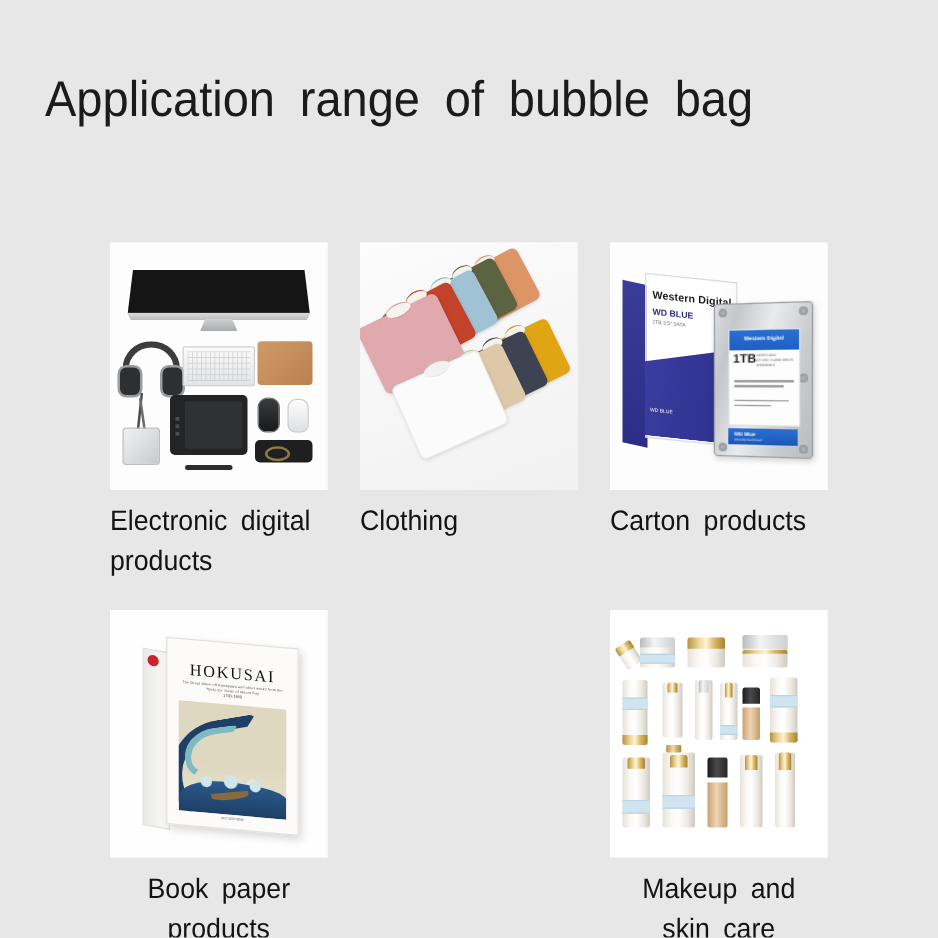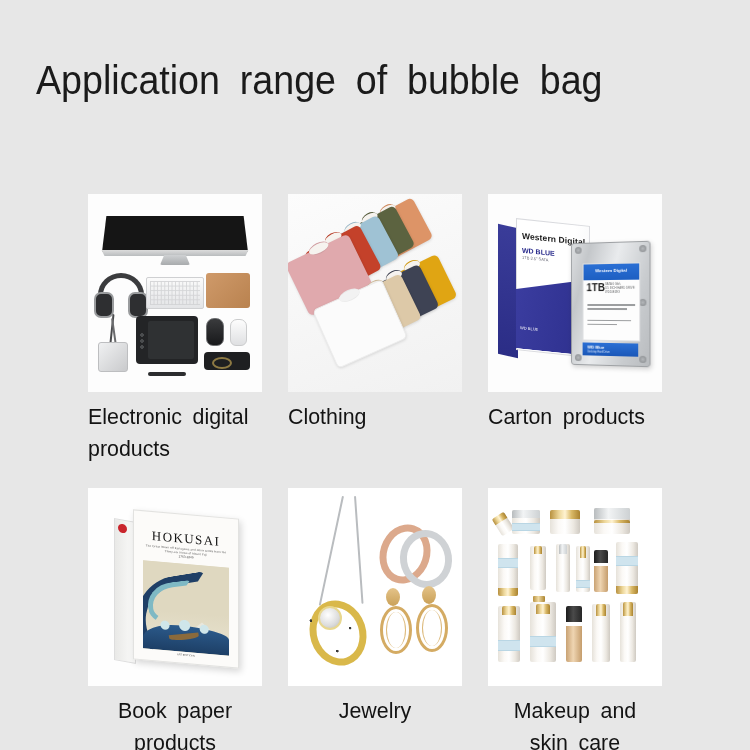--- a/index.html
+++ b/index.html
@@ -581,43 +581,20 @@
               <div class="wave-foam"></div>
               <div class="boat"></div>
             </div>
             <div class="book-pub">ART EDITIONS</div>
           </div>
         </div>
       </div>
       <div class="caption center">Book paper products</div>
     </div>
 
-    <div class="cell c1">
-      <div class="card">
-        <div class="scene">
-          <div class="jw-bg"></div>
-          <div class="chain-l"></div>
-          <div class="chain-r"></div>
-          <div class="pendant"></div>
-          <div class="pendant-dots"></div>
-          <div class="pendant-gem"></div>
-          <div class="ring-rose"></div>
-          <div class="ring-silver"></div>
-          <div class="ear" style="left:92px; top:118px;">
-            <div class="ear-lines"></div>
-          </div>
-          <div class="ear-top" style="left:98px; top:100px;"></div>
-          <div class="ear" style="left:128px; top:116px;">
-            <div class="ear-lines"></div>
-          </div>
-          <div class="ear-top" style="left:134px; top:98px;"></div>
-        </div>
-      </div>
-      <div class="caption center">Jewelry</div>
-    </div>
 
     <div class="cell c2">
       <div class="card">
         <div class="scene">
           <div class="cs-bg"></div>
 
           <div class="cosmetic" style="left:8px; top:26px; width:14px; height:20px; transform:rotate(-32deg);">
             <div class="cs-body"></div>
               <div class="cs-cap" style="height:7px;"></div>
           </div>

